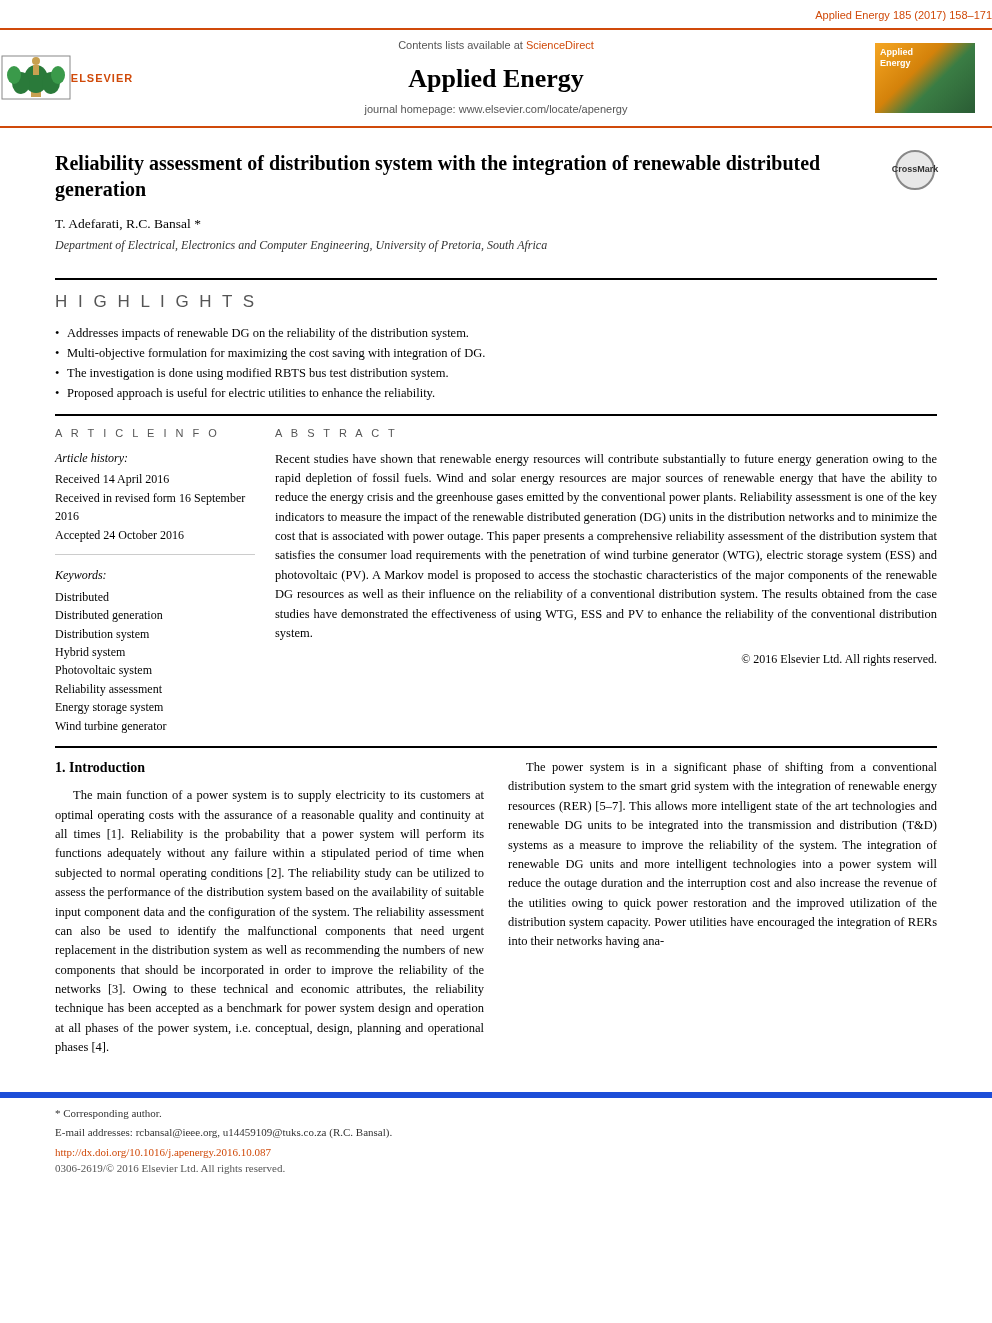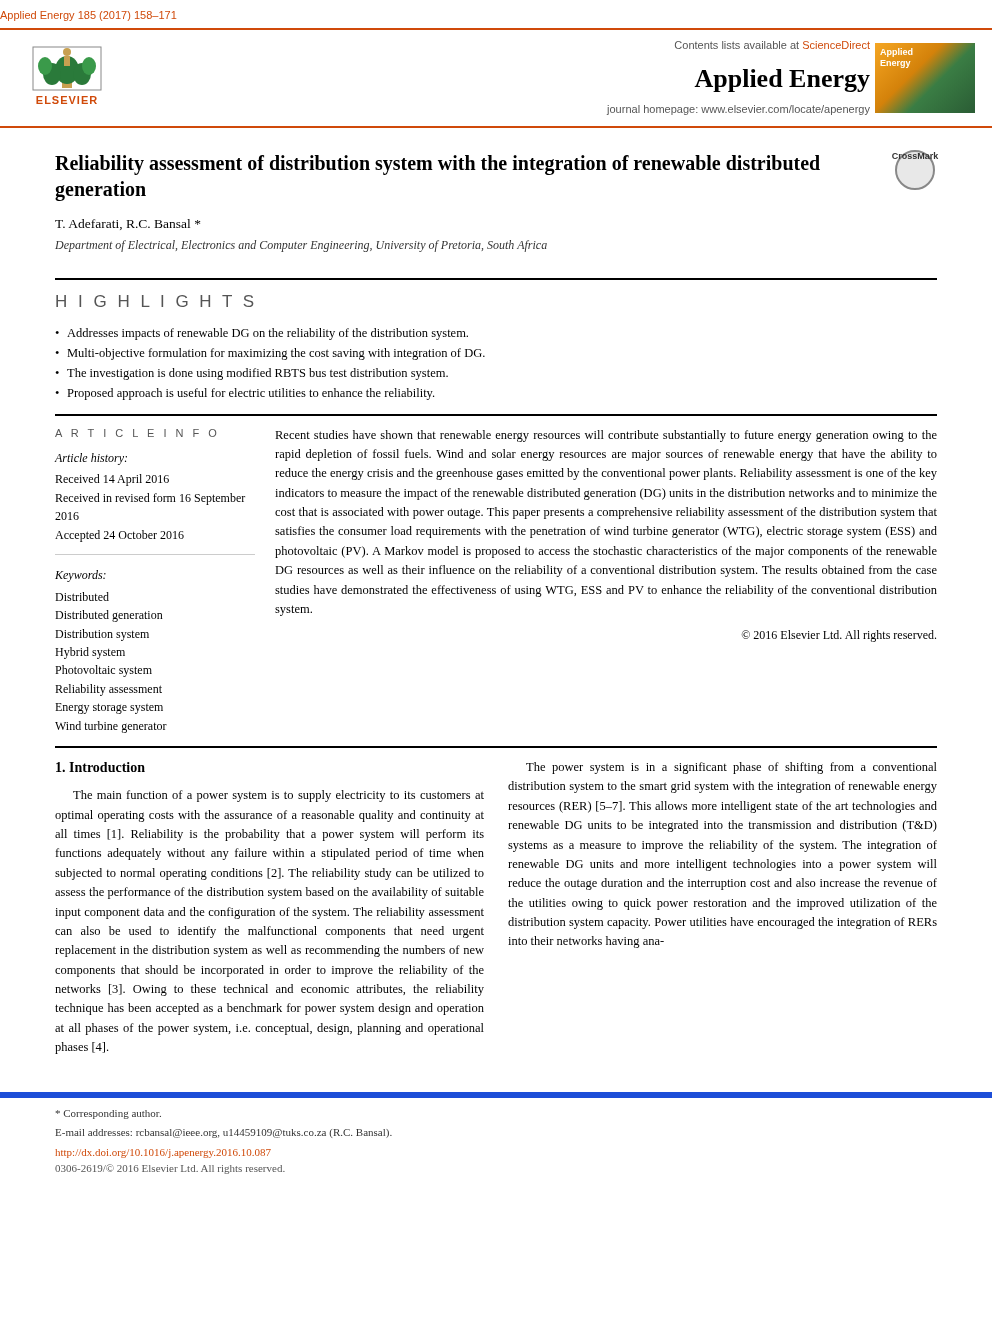--- a/index.html
+++ b/index.html
@@ -12,21 +12,21 @@
     }
     .page {
       width: 992px;
       min-height: 1323px;
       background: #fff;
       padding: 0;
       position: relative;
     }
     
     .journal-top-bar {
-      text-align: left;
+      text-align: right;
       font-size: 11px;
       color: #d04a0a;
       padding: 8px 0 4px 0;
       font-family: Arial, sans-serif;
     }
     .journal-header {
       display: flex;
       align-items: center;
       justify-content: space-between;
       border-top: 2px solid #d04a0a;
@@ -34,21 +34,21 @@
       padding: 8px 12px;
     }
     .journal-header-left {
       width: 110px;
       display: flex;
       flex-direction: column;
       align-items: center;
     }
     .journal-header-center {
       flex: 1;
-      text-align: right;
+      text-align: center;
     }
     .journal-header-center .contents-line {
       font-size: 11px;
       color: #555;
       font-family: Arial, sans-serif;
       margin-bottom: 4px;
     }
     .journal-header-center .sciencedirect-link {
       color: #d04a0a;
       font-family: Arial, sans-serif;
@@ -132,21 +132,21 @@
       margin-left: 20px;
       flex-shrink: 0;
     }
     .crossmark-circle {
       width: 40px;
       height: 40px;
       border-radius: 50%;
       background: #e8e8e8;
       border: 2px solid #888;
       display: flex;
-      align-items: flex-start;
+      align-items: center;
       justify-content: center;
       font-size: 11px;
       font-weight: bold;
       color: #333;
       font-family: Arial, sans-serif;
     }
 
     
     .section-divider {
       border: none;
@@ -292,21 +292,21 @@
       color: #d04a0a;
     }
     .footer-issn {
       font-size: 11px;
       color: #555;
     }
 
     
     .elsevier-svg-wrap {
       display: flex;
-      flex-direction: column;
+      flex-direction: row;
       align-items: center;
     }
     .elsevier-tree {
       width: 70px;
       height: 45px;
     }
     .elsevier-wordmark {
       font-size: 11px;
       font-family: Arial, sans-serif;
       font-weight: bold;
@@ -414,20 +414,21 @@
           <li>Distribution system</li>
           <li>Hybrid system</li>
           <li>Photovoltaic system</li>
           <li>Reliability assessment</li>
           <li>Energy storage system</li>
           <li>Wind turbine generator</li>
         </ul>
       </div>
 
       <div class="right-col">
+        <div class="col-header">A B S T R A C T</div>
         <div class="abstract-text">Recent studies have shown that renewable energy resources will contribute substantially to future energy generation owing to the rapid depletion of fossil fuels. Wind and solar energy resources are major sources of renewable energy that have the ability to reduce the energy crisis and the greenhouse gases emitted by the conventional power plants. Reliability assessment is one of the key indicators to measure the impact of the renewable distributed generation (DG) units in the distribution networks and to minimize the cost that is associated with power outage. This paper presents a comprehensive reliability assessment of the distribution system that satisfies the consumer load requirements with the penetration of wind turbine generator (WTG), electric storage system (ESS) and photovoltaic (PV). A Markov model is proposed to access the stochastic characteristics of the major components of the renewable DG resources as well as their influence on the reliability of a conventional distribution system. The results obtained from the case studies have demonstrated the effectiveness of using WTG, ESS and PV to enhance the reliability of the conventional distribution system.</div>
         <div class="copyright-line">© 2016 Elsevier Ltd. All rights reserved.</div>
       </div>
     </div>
 
     <hr class="section-divider-thick">
 
     <div class="body-section">
       <div class="two-col-body">
 

